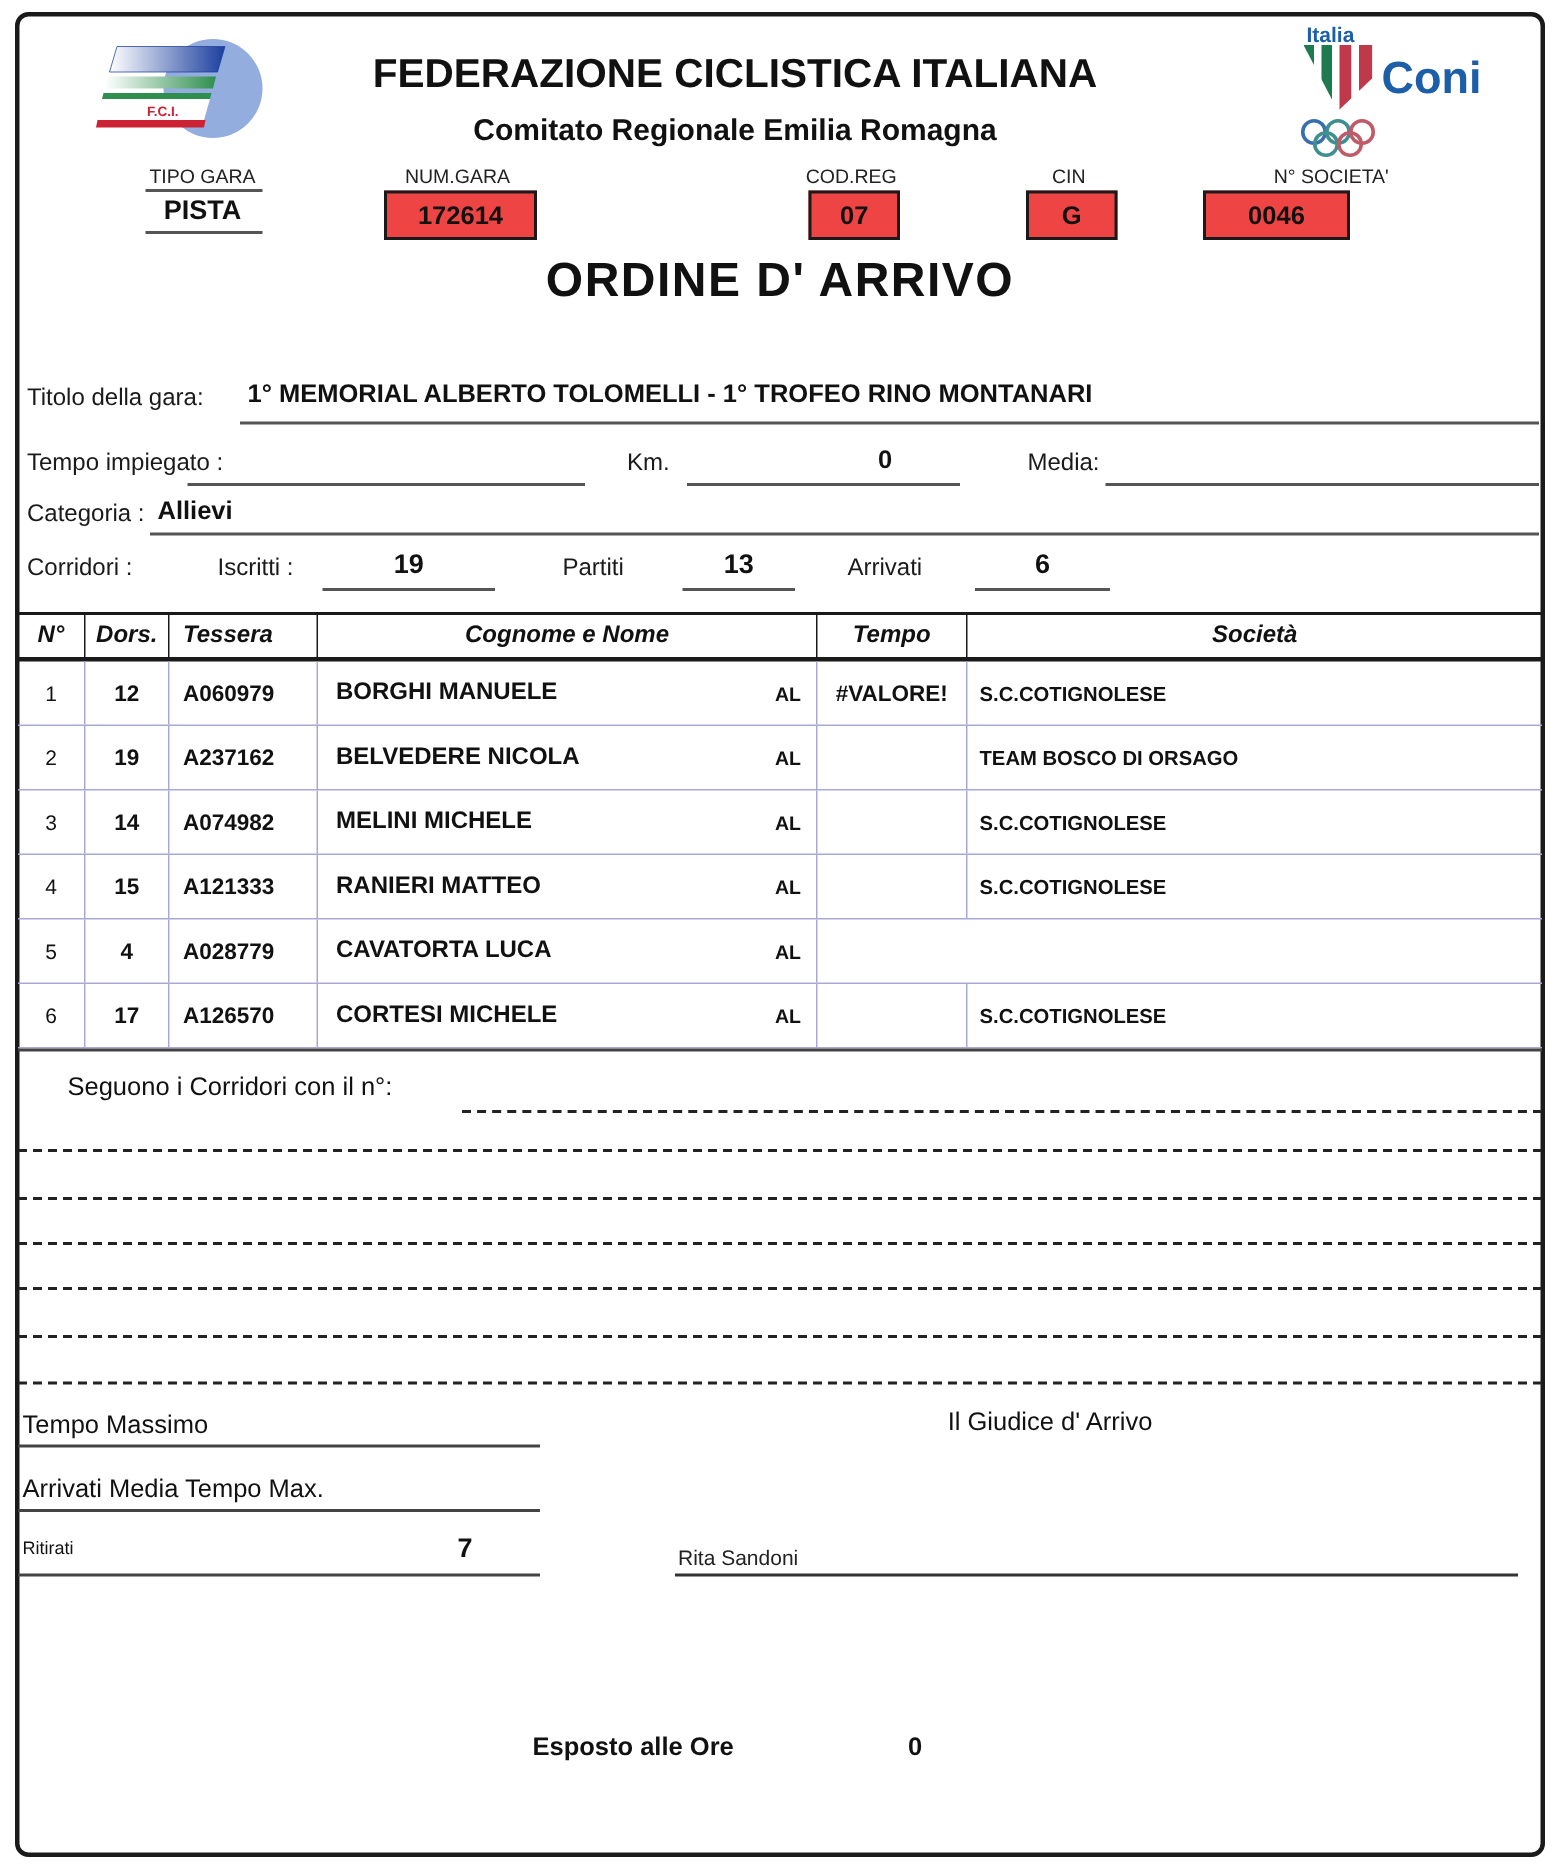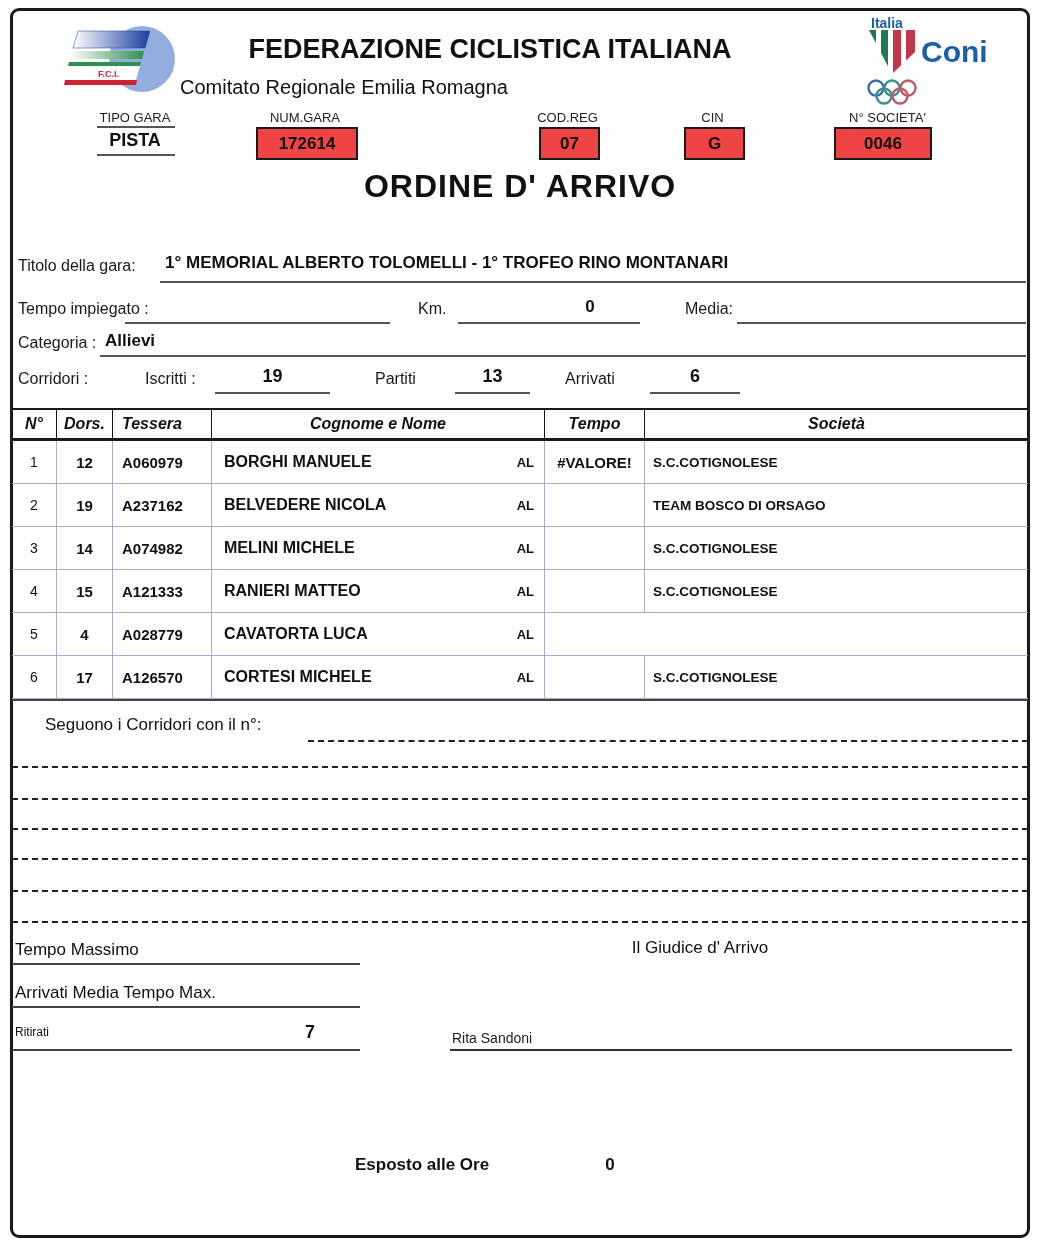--- a/index.html
+++ b/index.html
@@ -9,21 +9,21 @@
     margin:0 auto;
   }
   .page-border{
     position:absolute;left:10px;top:8px;width:1014px;height:1224px;
     border:3px solid #1a1a1a;border-radius:9px;pointer-events:none;
   }
   .abs{position:absolute;}
   .ctr{text-align:center;}
   .b{font-weight:bold;}
   .fed-title{left:180px;top:34px;width:620px;font-size:27px;font-weight:bold;text-align:center;letter-spacing:0px;}
-  .committee{left:180px;top:76px;width:620px;font-size:20px;font-weight:normal;text-align:left;}
+  .committee{left:180px;top:76px;width:620px;font-size:20px;font-weight:bold;text-align:center;}
   .field-label{font-size:13px;color:#222;text-align:center;}
   .field-box{border:2px solid #1a1a1a;font-size:17px;font-weight:bold;text-align:center;
     display:flex;align-items:center;justify-content:center;background:#ef4444;}
   .rule{background:#555;height:2px;}
   .rule3{background:#444;height:2px;}
   .main-title{left:0px;top:168px;width:1040px;font-size:32px;font-weight:bold;text-align:center;letter-spacing:1px;}
   .lab{font-size:16px;color:#1a1a1a;}
   
   .tbl-header{
     left:12px;top:408px;width:1016px;height:33px;display:flex;
@@ -117,21 +117,21 @@
   <div class="abs field-label" style="left:255px;top:110px;width:100px;">NUM.GARA</div>
   <div class="abs field-box" style="left:256px;top:127px;width:98px;height:29px;">172614</div>
 
   <div class="abs field-label" style="left:515px;top:110px;width:105px;">COD.REG</div>
   <div class="abs field-box" style="left:539px;top:127px;width:57px;height:29px;">07</div>
 
   <div class="abs field-label" style="left:680px;top:110px;width:65px;">CIN</div>
   <div class="abs field-box" style="left:684px;top:127px;width:57px;height:29px;">G</div>
 
   <div class="abs field-label" style="left:835px;top:110px;width:105px;">N° SOCIETA'</div>
-  <div class="abs field-box" style="left:834px;top:127px;width:94px;height:29px;">0046</div>
+  <div class="abs field-box" style="left:802px;top:127px;width:94px;height:29px;">0046</div>
 
   <div class="abs main-title">ORDINE D' ARRIVO</div>
 
   <div class="abs lab" style="left:18px;top:257px;">Titolo della gara:</div>
   <div class="abs b" style="left:165px;top:253px;font-size:17px;">1° MEMORIAL ALBERTO TOLOMELLI - 1° TROFEO RINO MONTANARI</div>
   <div class="abs rule" style="left:160px;top:281px;width:866px;"></div>
 
   <div class="abs lab" style="left:18px;top:300px;">Tempo impiegato :</div>
   <div class="abs rule" style="left:125px;top:322px;width:265px;"></div>
   <div class="abs lab" style="left:418px;top:300px;">Km.</div>

